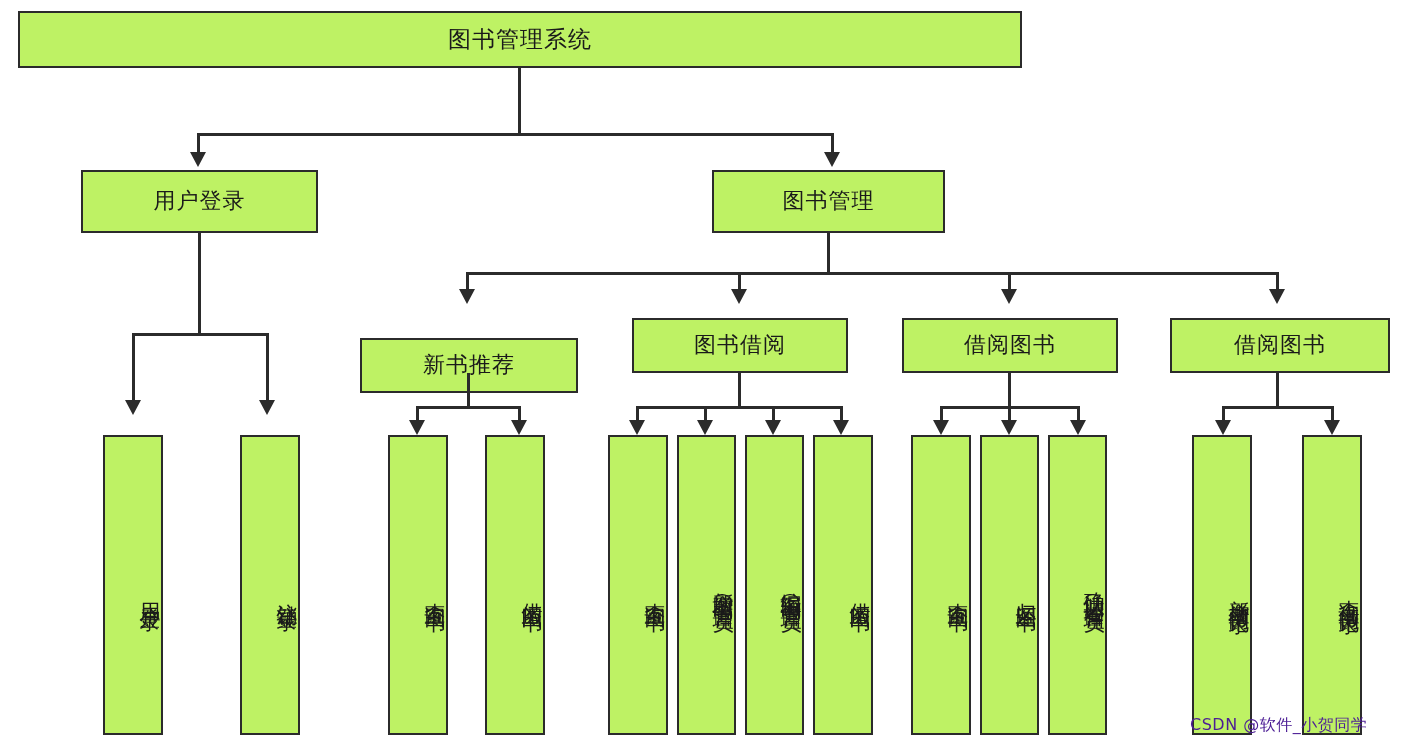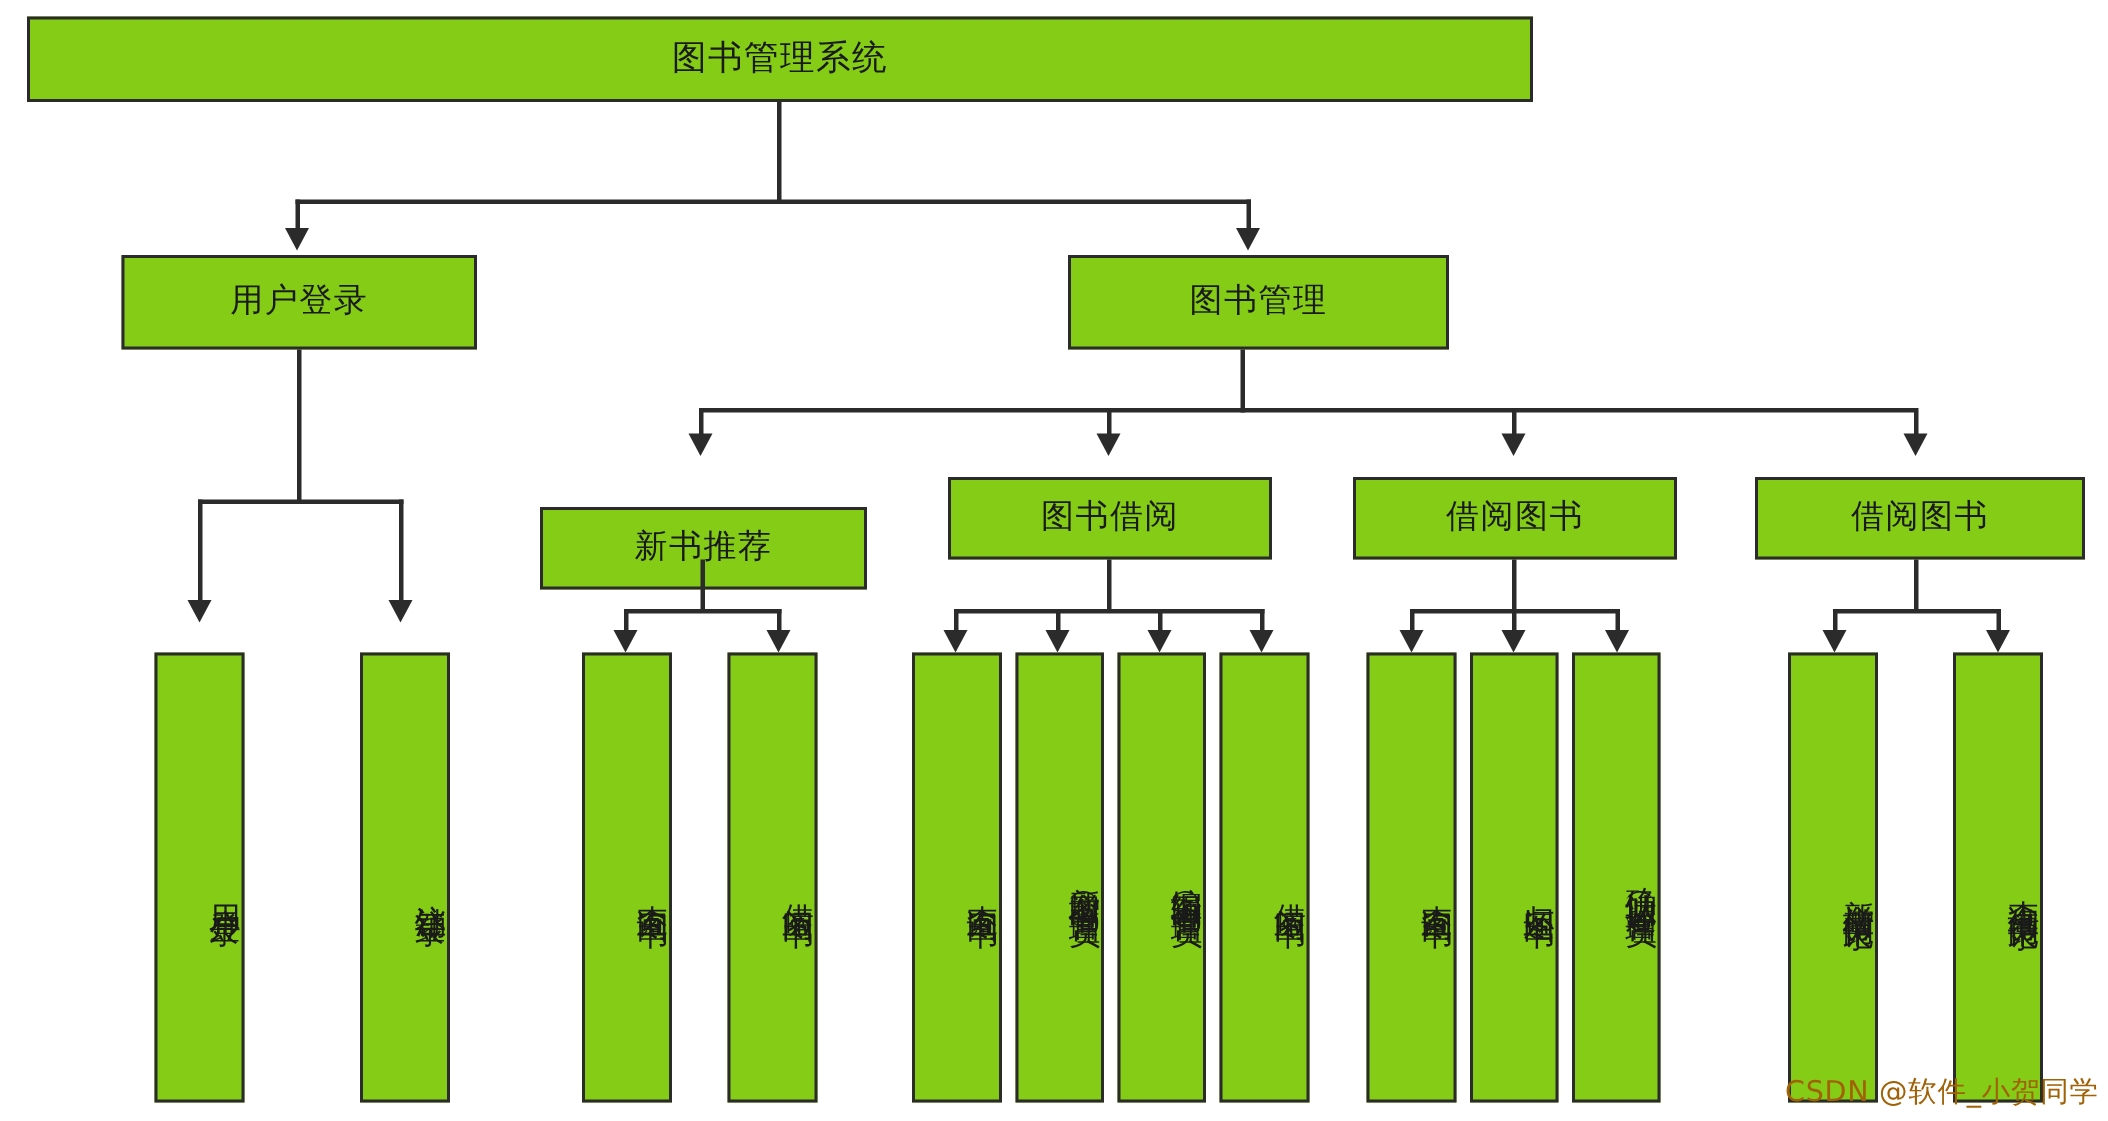--- a/index.html
+++ b/index.html
@@ -13,21 +13,21 @@
     height: 747px;
     background: #ffffff;
     font-family: "DejaVu Sans", "Liberation Sans", sans-serif;
     overflow: hidden;
   }
   
   .node {
     position: absolute;
     box-sizing: border-box;
     border: 2.5px solid #2b2b2b;
-    background: #84cc16;
+    background: #bef264;
     color: #1a1a1a;
     display: flex;
     align-items: center;
     justify-content: center;
     text-align: center;
   }
   .node.horiz {
     font-size: 22px;
     letter-spacing: 1px;
     line-height: 1.2;
@@ -59,22 +59,22 @@
     position: absolute;
     width: 0;
     height: 0;
     border-left: 8px solid transparent;
     border-right: 8px solid transparent;
     border-top: 15px solid #2b2b2b;
   }
   
   .watermark {
     position: absolute;
-    font-size: 19px;
-    color: #a16207;
+    font-size: 16px;
+    color: #4c1d95;
     white-space: nowrap;
     letter-spacing: 0.5px;
     font-family: "DejaVu Sans", "Liberation Sans", sans-serif;
   }
 </style>
 </head>
 <body>
 
 <div id="canvas">
 
@@ -85,21 +85,21 @@
   <div class="conn hline" style="left:197px; top:133px; width:637px; height:3px;"></div>
 
   <div class="conn vline" style="left:197px; top:133px; width:3px; height:22px;"></div>
   <div class="arrow" style="left:190px; top:152px;"></div>
 
   <div class="conn vline" style="left:831px; top:133px; width:3px; height:22px;"></div>
   <div class="arrow" style="left:824px; top:152px;"></div>
 
   <div class="node horiz" style="left:81px; top:170px; width:237px; height:63px;">用户登录</div>
 
-  <div class="node horiz" style="left:712px; top:170px; width:254px; height:63px;">图书管理</div>
+  <div class="node horiz" style="left:712px; top:170px; width:233px; height:63px;">图书管理</div>
 
   <div class="conn vline" style="left:198px; top:233px; width:3px; height:102px;"></div>
   <div class="conn hline" style="left:132px; top:333px; width:137px; height:3px;"></div>
   <div class="conn vline" style="left:132px; top:333px; width:3px; height:70px;"></div>
   <div class="arrow" style="left:125px; top:400px;"></div>
   <div class="conn vline" style="left:266px; top:333px; width:3px; height:70px;"></div>
   <div class="arrow" style="left:259px; top:400px;"></div>
 
   <div class="conn vline" style="left:827px; top:233px; width:3px; height:42px;"></div>
   <div class="conn hline" style="left:466px; top:272px; width:812px; height:3px;"></div>

